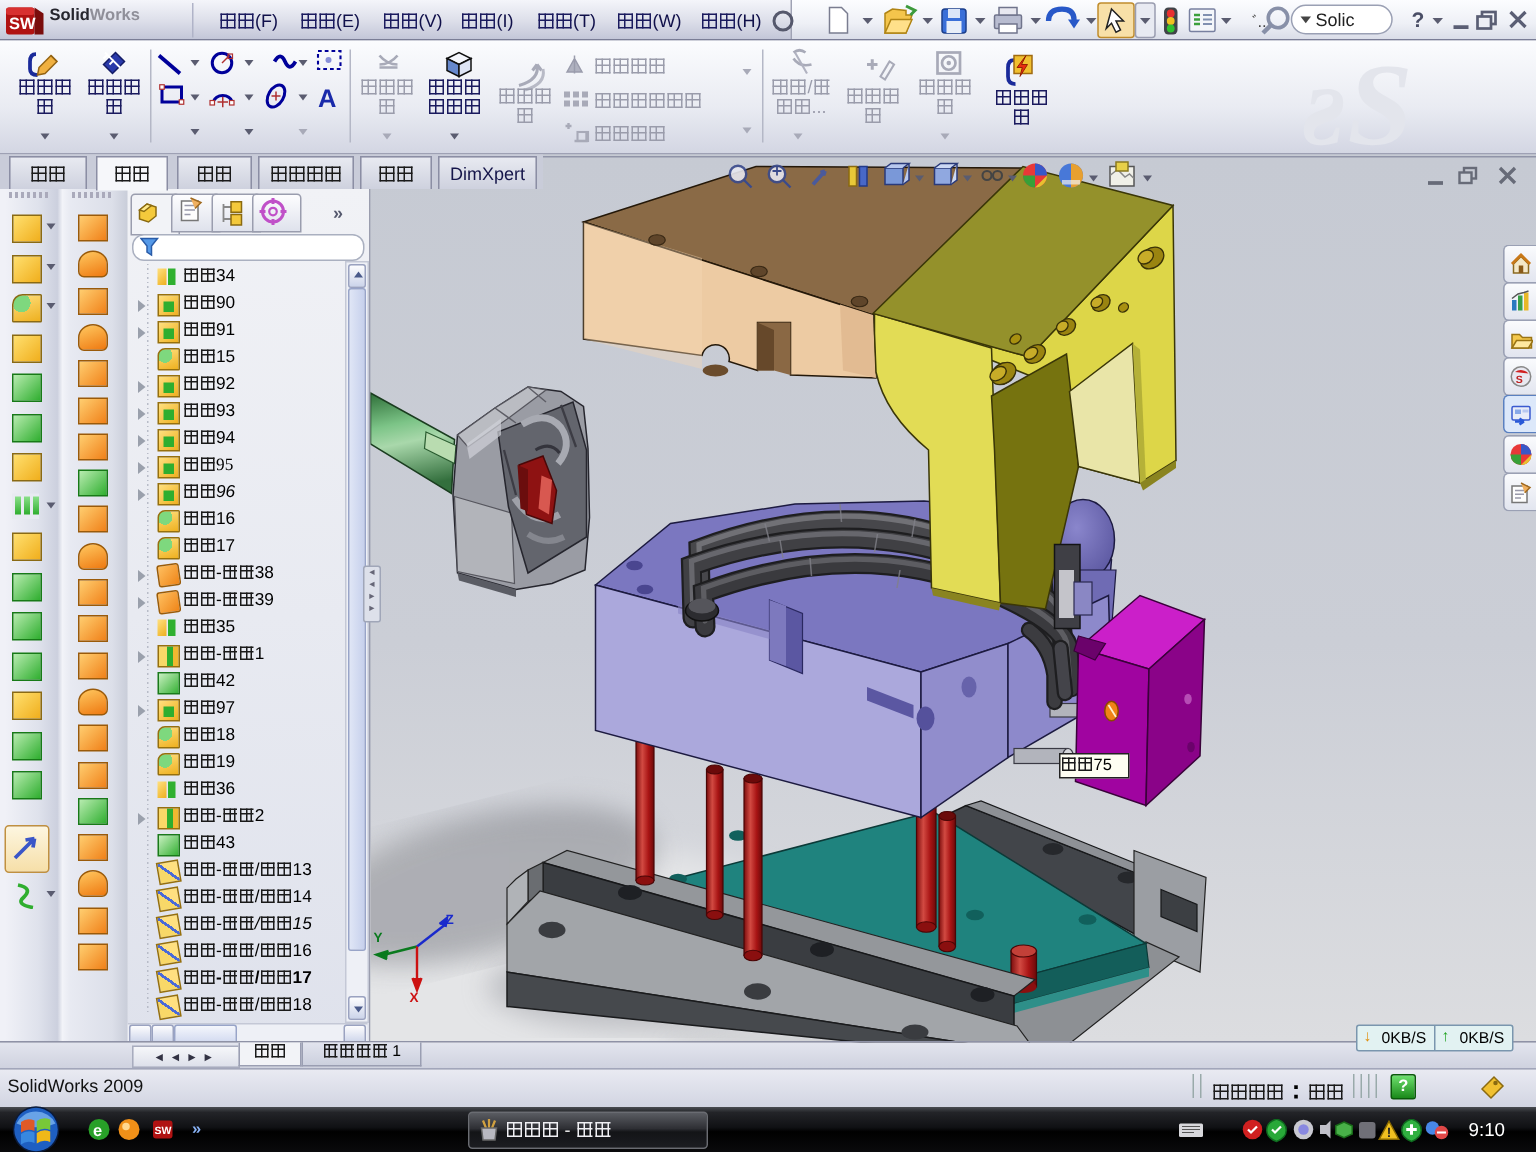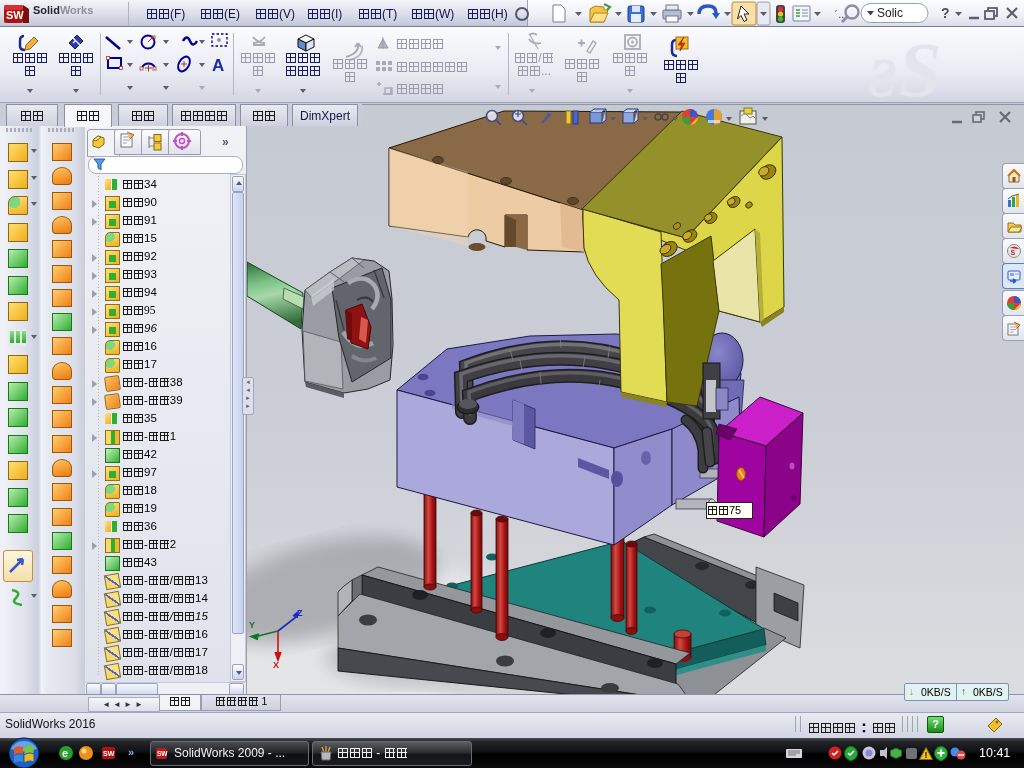--- a/index.html
+++ b/index.html
@@ -466,21 +466,21 @@
       <div class="trow" style="top:483px;font-style:italic;">
         <span class="abs" style="left:20px;top:1px;width:13px;height:13px;background:linear-gradient(45deg,#f8d868 45%,#4a6ad8 45% 55%,#ffe080 55%);border:1px solid #96700e;transform:rotate(-10deg);"></span>
         <span class="abs" style="left:37px;top:1px;"><i class="g s"></i><i class="g s"></i>-<i class="g s"></i><i class="g s"></i>/<i class="g s"></i><i class="g s"></i>15</span>
       </div>
       <div class="trow" style="top:501px;">
         <span class="abs" style="left:20px;top:1px;width:13px;height:13px;background:linear-gradient(45deg,#f8d868 45%,#4a6ad8 45% 55%,#ffe080 55%);border:1px solid #96700e;transform:rotate(-10deg);"></span>
         <span class="abs" style="left:37px;top:1px;"><i class="g s"></i><i class="g s"></i>-<i class="g s"></i><i class="g s"></i>/<i class="g s"></i><i class="g s"></i>16</span>
       </div>
       <div class="trow" style="top:519px;">
         <span class="abs" style="left:20px;top:1px;width:13px;height:13px;background:linear-gradient(45deg,#f8d868 45%,#4a6ad8 45% 55%,#ffe080 55%);border:1px solid #96700e;transform:rotate(-10deg);"></span>
-        <span class="abs" style="left:37px;top:1px;"><i class="g s"></i><i class="g s"></i>-<i class="g s"></i><i class="g s"></i>/<i class="g s"></i><i class="g s"></i>17</span>
+        <span class="abs" style="left:37px;top:1px;font-weight:bold;"><i class="g s"></i><i class="g s"></i>-<i class="g s"></i><i class="g s"></i>/<i class="g s"></i><i class="g s"></i>17</span>
       </div>
       <div class="trow" style="top:537px;">
         <span class="abs" style="left:20px;top:1px;width:13px;height:13px;background:linear-gradient(45deg,#f8d868 45%,#4a6ad8 45% 55%,#ffe080 55%);border:1px solid #96700e;transform:rotate(-10deg);"></span>
         <span class="abs" style="left:37px;top:1px;"><i class="g s"></i><i class="g s"></i>-<i class="g s"></i><i class="g s"></i>/<i class="g s"></i><i class="g s"></i>18</span>
       </div>
       <div class="abs" style="left:13px;top:50px;width:1px;height:500px;background:repeating-linear-gradient(#b8bcc8 0 1px,transparent 1px 3px);"></div>
       <div class="abs" style="left:145px;top:48px;width:14px;height:506px;background:#eef0f6;border:1px solid #c4c8d6;">
         <div class="abs" style="left:1px;top:1px;width:10px;height:14px;background:linear-gradient(#fdfdfe,#ccd4ea);border:1px solid #9aa2c0;border-radius:2px;"></div>
         <div class="abs" style="left:5px;top:6px;width:0;height:0;border-left:3px solid transparent;border-right:3px solid transparent;border-bottom:4px solid #4a5a8a;"></div>
         <div class="abs" style="left:1px;top:17px;width:10px;height:440px;background:linear-gradient(90deg,#e0e6f6,#c6d0ec);border:1px solid #98a4c8;border-radius:2px;"></div>
@@ -846,21 +846,21 @@
  <div class="abs" style="left:904px;top:-11px;width:103px;height:16px;background:#e2f2f2;border:1px solid #7a96ae;border-radius:2px;font-size:10.5px;color:#000;">
   <span class="abs" style="left:4px;top:1px;color:#e09010;font-weight:bold;">↓</span>
         <span class="abs" style="left:16px;top:1.5px;">0KB/S</span>
   <span class="abs" style="left:51px;top:0;width:1px;height:16px;background:#7a96ae;"></span>
   <span class="abs" style="left:56px;top:1px;color:#18a018;font-weight:bold;">↑</span>
         <span class="abs" style="left:68px;top:1.5px;">0KB/S</span>
  </div>
 </div>
 
 <div id="status" class="abs"></div>
-<div class="abs" style="left:5px;top:717px;font-size:12px;color:#111;">SolidWorks 2016</div>
+<div class="abs" style="left:5px;top:717px;font-size:12px;color:#111;">SolidWorks 2009</div>
 <div id="statusr" class="abs" style="left:770px;top:712px;width:254px;height:26px;">
  <span class="abs" style="left:25px;top:4px;width:1px;height:16px;background:#9aa;"></span>
  <span class="abs" style="left:30px;top:4px;width:1px;height:16px;background:#9aa;"></span>
  <span class="abs" style="left:38px;top:5px;"><i class="g"></i><i class="g"></i><i class="g"></i><i class="g"></i><b>：</b><i class="g"></i><i class="g"></i></span>
  <span class="abs" style="left:132px;top:4px;width:1px;height:16px;background:#9aa;"></span>
  <span class="abs" style="left:137px;top:4px;width:1px;height:16px;background:#9aa;"></span>
  <span class="abs" style="left:142px;top:4px;width:1px;height:16px;background:#9aa;"></span>
  <span class="abs" style="left:147px;top:4px;width:1px;height:16px;background:#9aa;"></span>
  <span class="abs" style="left:157px;top:4px;width:15px;height:15px;background:linear-gradient(#6ee06e,#1a8a1a);border:1px solid #0a5a0a;color:#fff;font-size:11px;font-weight:bold;text-align:center;line-height:15px;border-radius:2px;">?</span>
  <svg class="abs" style="left:215px;top:4px;" width="20" height="17">
@@ -887,27 +887,20 @@
  <svg class="abs" style="left:58px;top:8px;" width="90" height="18">
   <circle cx="8" cy="7" r="7" fill="#28a028"></circle>
         <text x="4" y="11" font-size="11" fill="#fff" font-weight="bold">e</text>
   <circle cx="28" cy="7" r="7" fill="#f09018"></circle>
         <circle cx="26" cy="5" r="2.5" fill="#ffd890"></circle>
   <rect x="44" y="1" width="13" height="12" rx="2" fill="#b01212"></rect>
         <text x="45" y="10" font-size="7" fill="#fff" font-weight="bold">SW</text>
   <text x="70" y="10" font-size="11" fill="#8ab4f8" font-weight="bold">»</text>
  </svg>
 
- <div class="taskbtn" style="left:150px;width:157px;background:linear-gradient(#4a4c52,#232428 45%,#0e0f12 55%,#16171b);">
-  <svg class="abs" style="left:5px;top:5px" width="13" height="13">
-          <rect x="0" y="1" width="11" height="11" rx="2" fill="#c01818"></rect>
-          <text x="1" y="9" font-size="6.5" fill="#fff" font-weight="bold">SW</text>
-        </svg>
-  <span class="abs" style="left:23px;top:4px;">SolidWorks 2009 - ...</span>
- </div>
  <div class="taskbtn" style="left:312px;width:158px;">
   <svg class="abs" style="left:6px;top:4px" width="14" height="15">
           <path d="M3 1 l2 5 M7 0 l0 6 M11 1 l-2 5" stroke="#d0a040" stroke-width="1.5"></path>
           <path d="M2 6 h10 l-1 8 h-8 Z" fill="#b8b8c0" stroke="#666"></path>
         </svg>
   <span class="abs" style="left:24px;top:4px;"><i class="g w"></i><i class="g w"></i><i class="g w"></i> - <i class="g w"></i><i class="g w"></i></span>
  </div>
 
  <svg class="abs" style="left:786px;top:8px;" width="230" height="18">
   <rect x="0" y="3" width="16" height="9" rx="1" fill="#d8d8dc"></rect>
@@ -924,15 +917,15 @@
   <rect x="78" y="2" width="11" height="11" rx="2" fill="#707078"></rect>
   <path d="M98 1.5 l6.5 12 h-13 Z" fill="#f0c020" stroke="#8a6a00"></path>
           <text x="96.5" y="12" font-size="9" font-weight="bold" fill="#222">!</text>
   <path d="M113 0 q6.5 2 6.5 7.5 q0 5 -6.5 7.5 q-6.5 -2.5 -6.5 -7.5 q0 -5.5 6.5 -7.5" fill="#30b040" stroke="#0f6a1f"></path>
           <path d="M113 3.5 v7 M109.5 7 h7" stroke="#fff" stroke-width="2"></path>
   <circle cx="127" cy="6" r="4.5" fill="#4888e8"></circle>
           <circle cx="133" cy="9" r="4.5" fill="#e04848"></circle>
           <path d="M130 9 h6" stroke="#fff" stroke-width="1.4"></path>
   </g>
  </svg>
- <span class="abs" style="left:979px;top:8px;color:#fff;font-size:12.5px;">10:41</span>
+ <span class="abs" style="left:979px;top:8px;color:#fff;font-size:12.5px;">9:10</span>
 </div>
 
 </div>
 </body></html>

